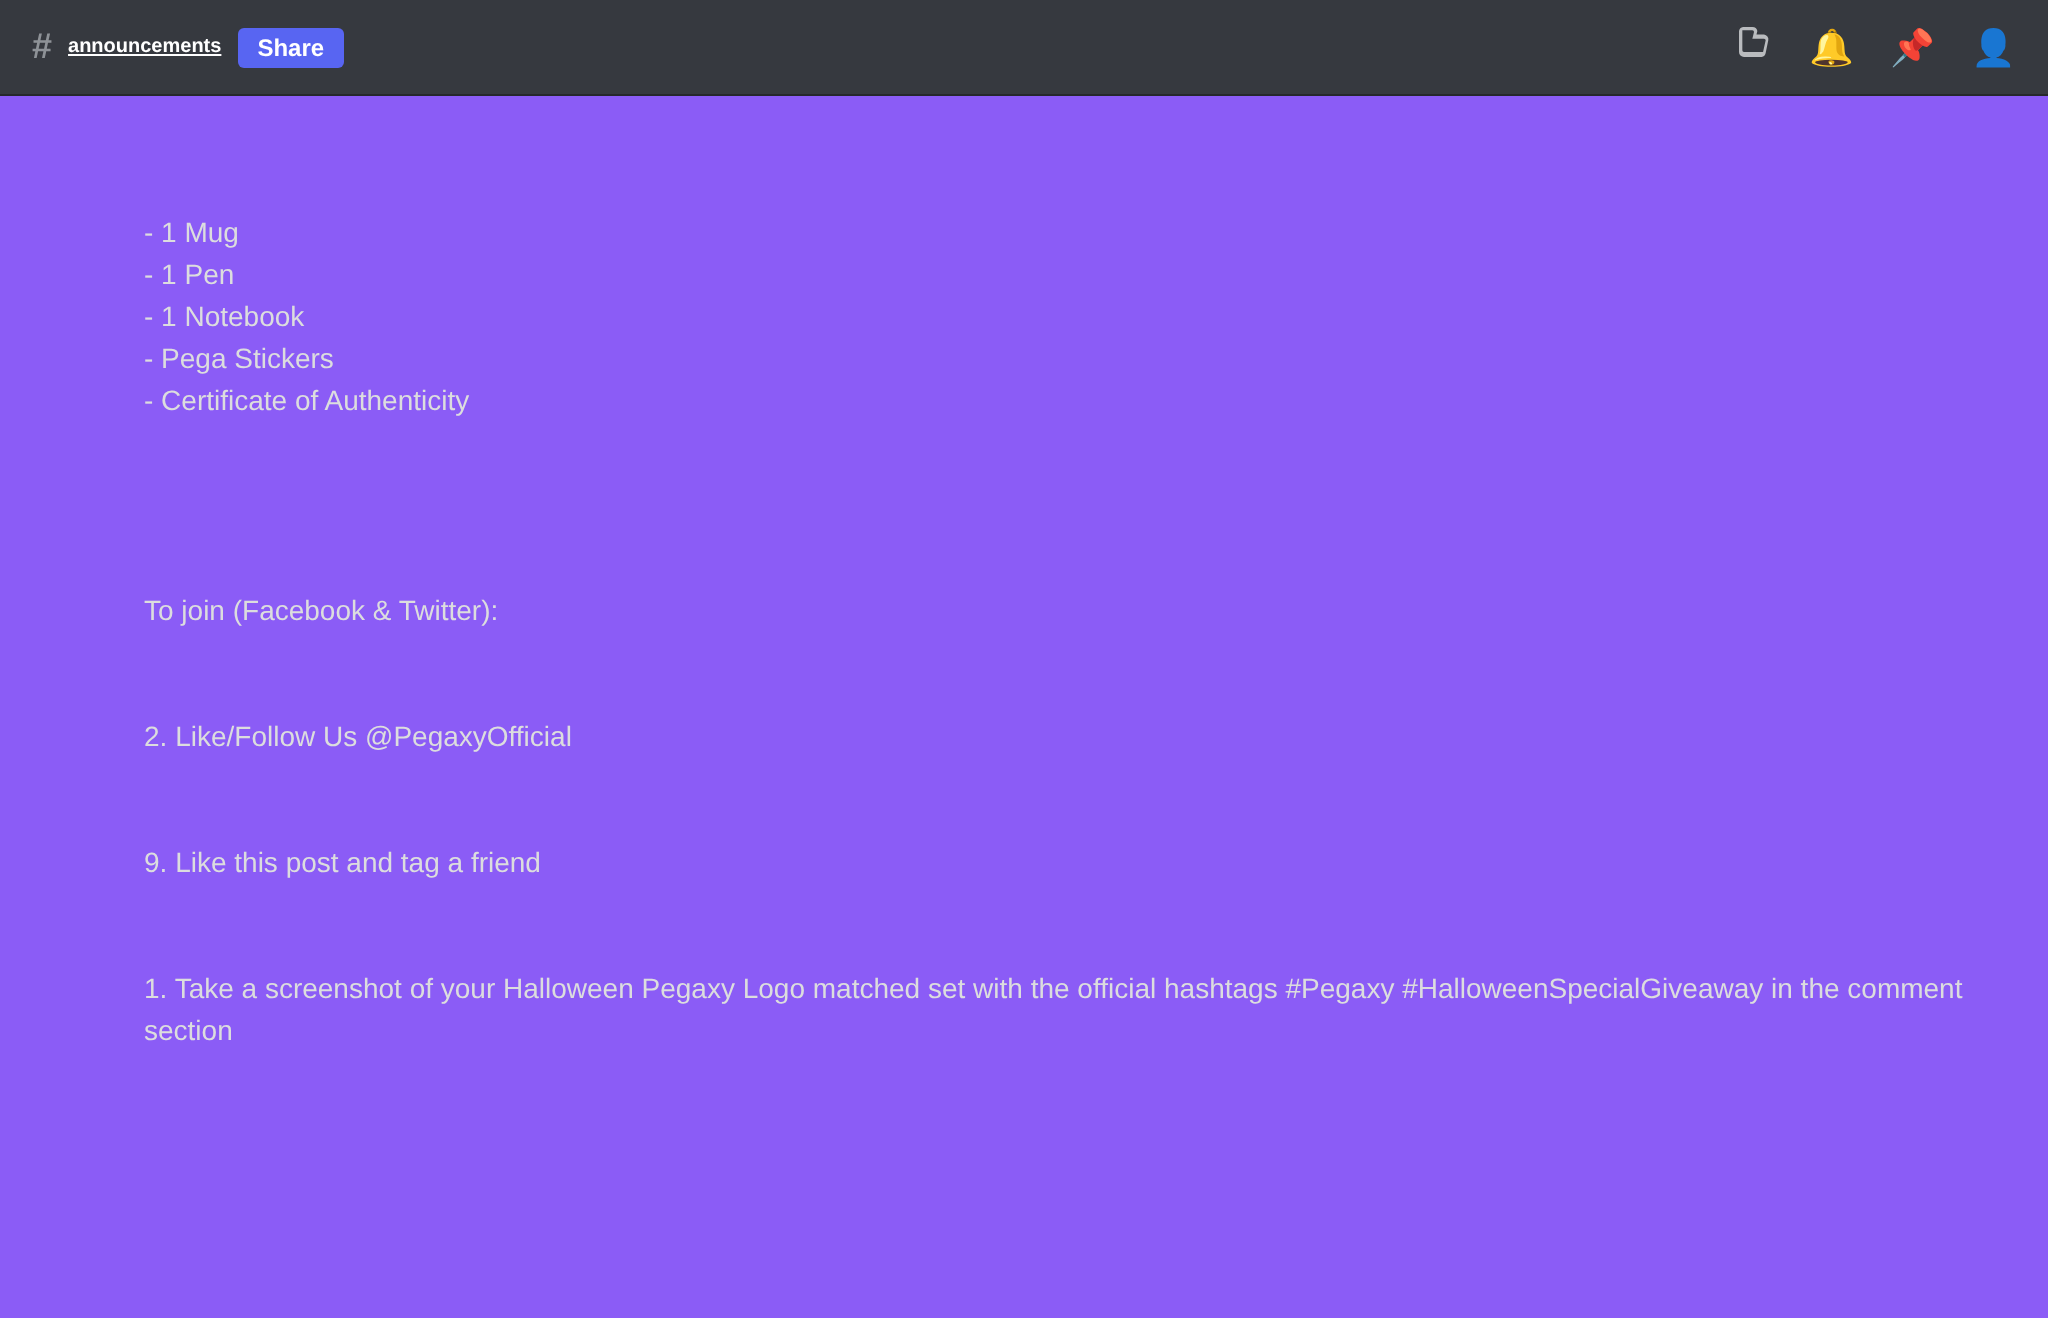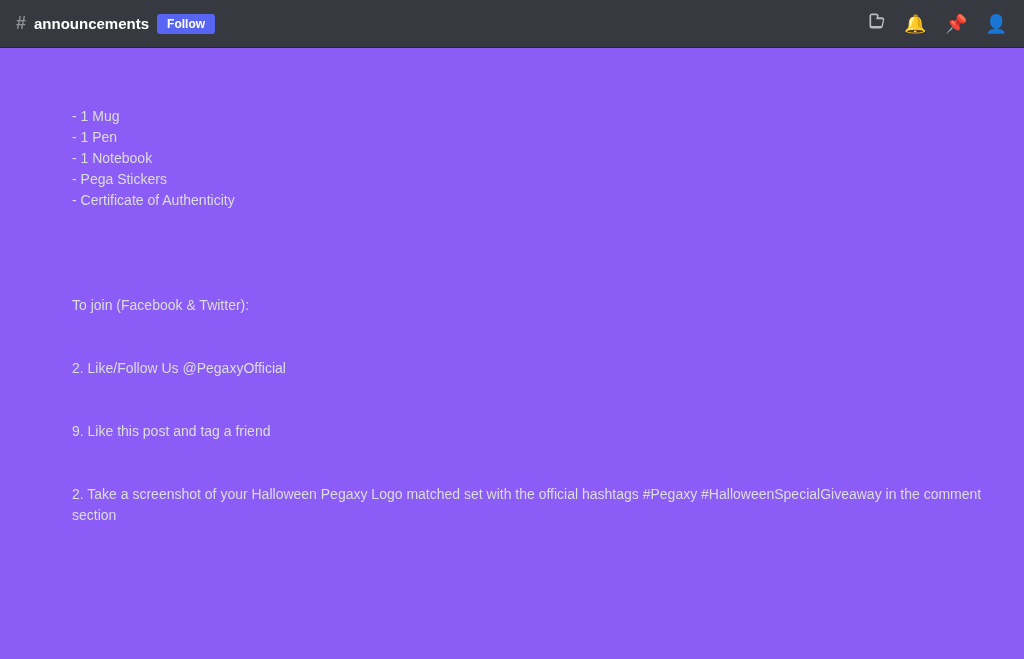--- a/index.html
+++ b/index.html
@@ -39,21 +39,22 @@
 
     .hash-icon {
       color: #8e9297;
       font-size: 18px;
       font-weight: bold;
     }
 
     .channel-name {
       color: #ffffff;
       font-weight: 600;
-      font-size: 15px;
+      font-size: 10px;
+      text-decoration: underline;
     }
 
     .follow-btn {
       background-color: #5865f2;
       color: #ffffff;
       border: none;
       border-radius: 3px;
       padding: 3px 10px;
       font-size: 12px;
       font-weight: 600;
@@ -91,21 +92,21 @@
       margin-bottom: 0;
     }
   </style>
 </head>
 <body>
 
 <div class="top-bar">
   <div class="top-bar-left">
     <span class="hash-icon">#</span>
     <span class="channel-name">announcements</span>
-    <button class="follow-btn">Follow</button>
+    <button class="follow-btn">Share</button>
   </div>
   <div class="top-bar-right">
     <span class="top-icon" title="Threads">
       <svg width="20" height="20" viewBox="0 0 24 24" fill="currentColor">
           <path d="M5.43 3A3 3 0 0 0 3 5.43V18a3 3 0 0 0 3 3h10.57A3 3 0 0 0 19 18.57L20.57 11A3 3 0 0 0 18 7.43H13.5l.5-2A3 3 0 0 0 11 3H5.43zM5 5h6a1 1 0 0 1 1 1l-1 4h7a1 1 0 0 1 1 1l-1.57 7H6a1 1 0 0 1-1-1V5z"></path>
         </svg>
     </span>
     <span class="top-icon" title="Notification Settings">🔔</span>
     <span class="top-icon" title="Pinned Messages">📌</span>
     <span class="top-icon" title="Member List">👤</span>
@@ -113,21 +114,21 @@
 </div>
 
 <div class="main-content">
 
   <div class="message-text">
     <p>- 1 Mug<br>- 1 Pen<br>- 1 Notebook<br>- Pega Stickers<br>- Certificate of Authenticity</p>
     <br>
     <p>To join (Facebook &amp; Twitter):</p>
     <p>2. Like/Follow Us @PegaxyOfficial</p>
     <p>9. Like this post and tag a friend</p>
-    <p>2. Take a screenshot of your Halloween Pegaxy Logo matched set with the official hashtags #Pegaxy #HalloweenSpecialGiveaway in the comment section</p>
+    <p>1. Take a screenshot of your Halloween Pegaxy Logo matched set with the official hashtags #Pegaxy #HalloweenSpecialGiveaway in the comment section</p>
     <br>
     
     
     
     
     <br>
     
     <br>
     
     <br>

